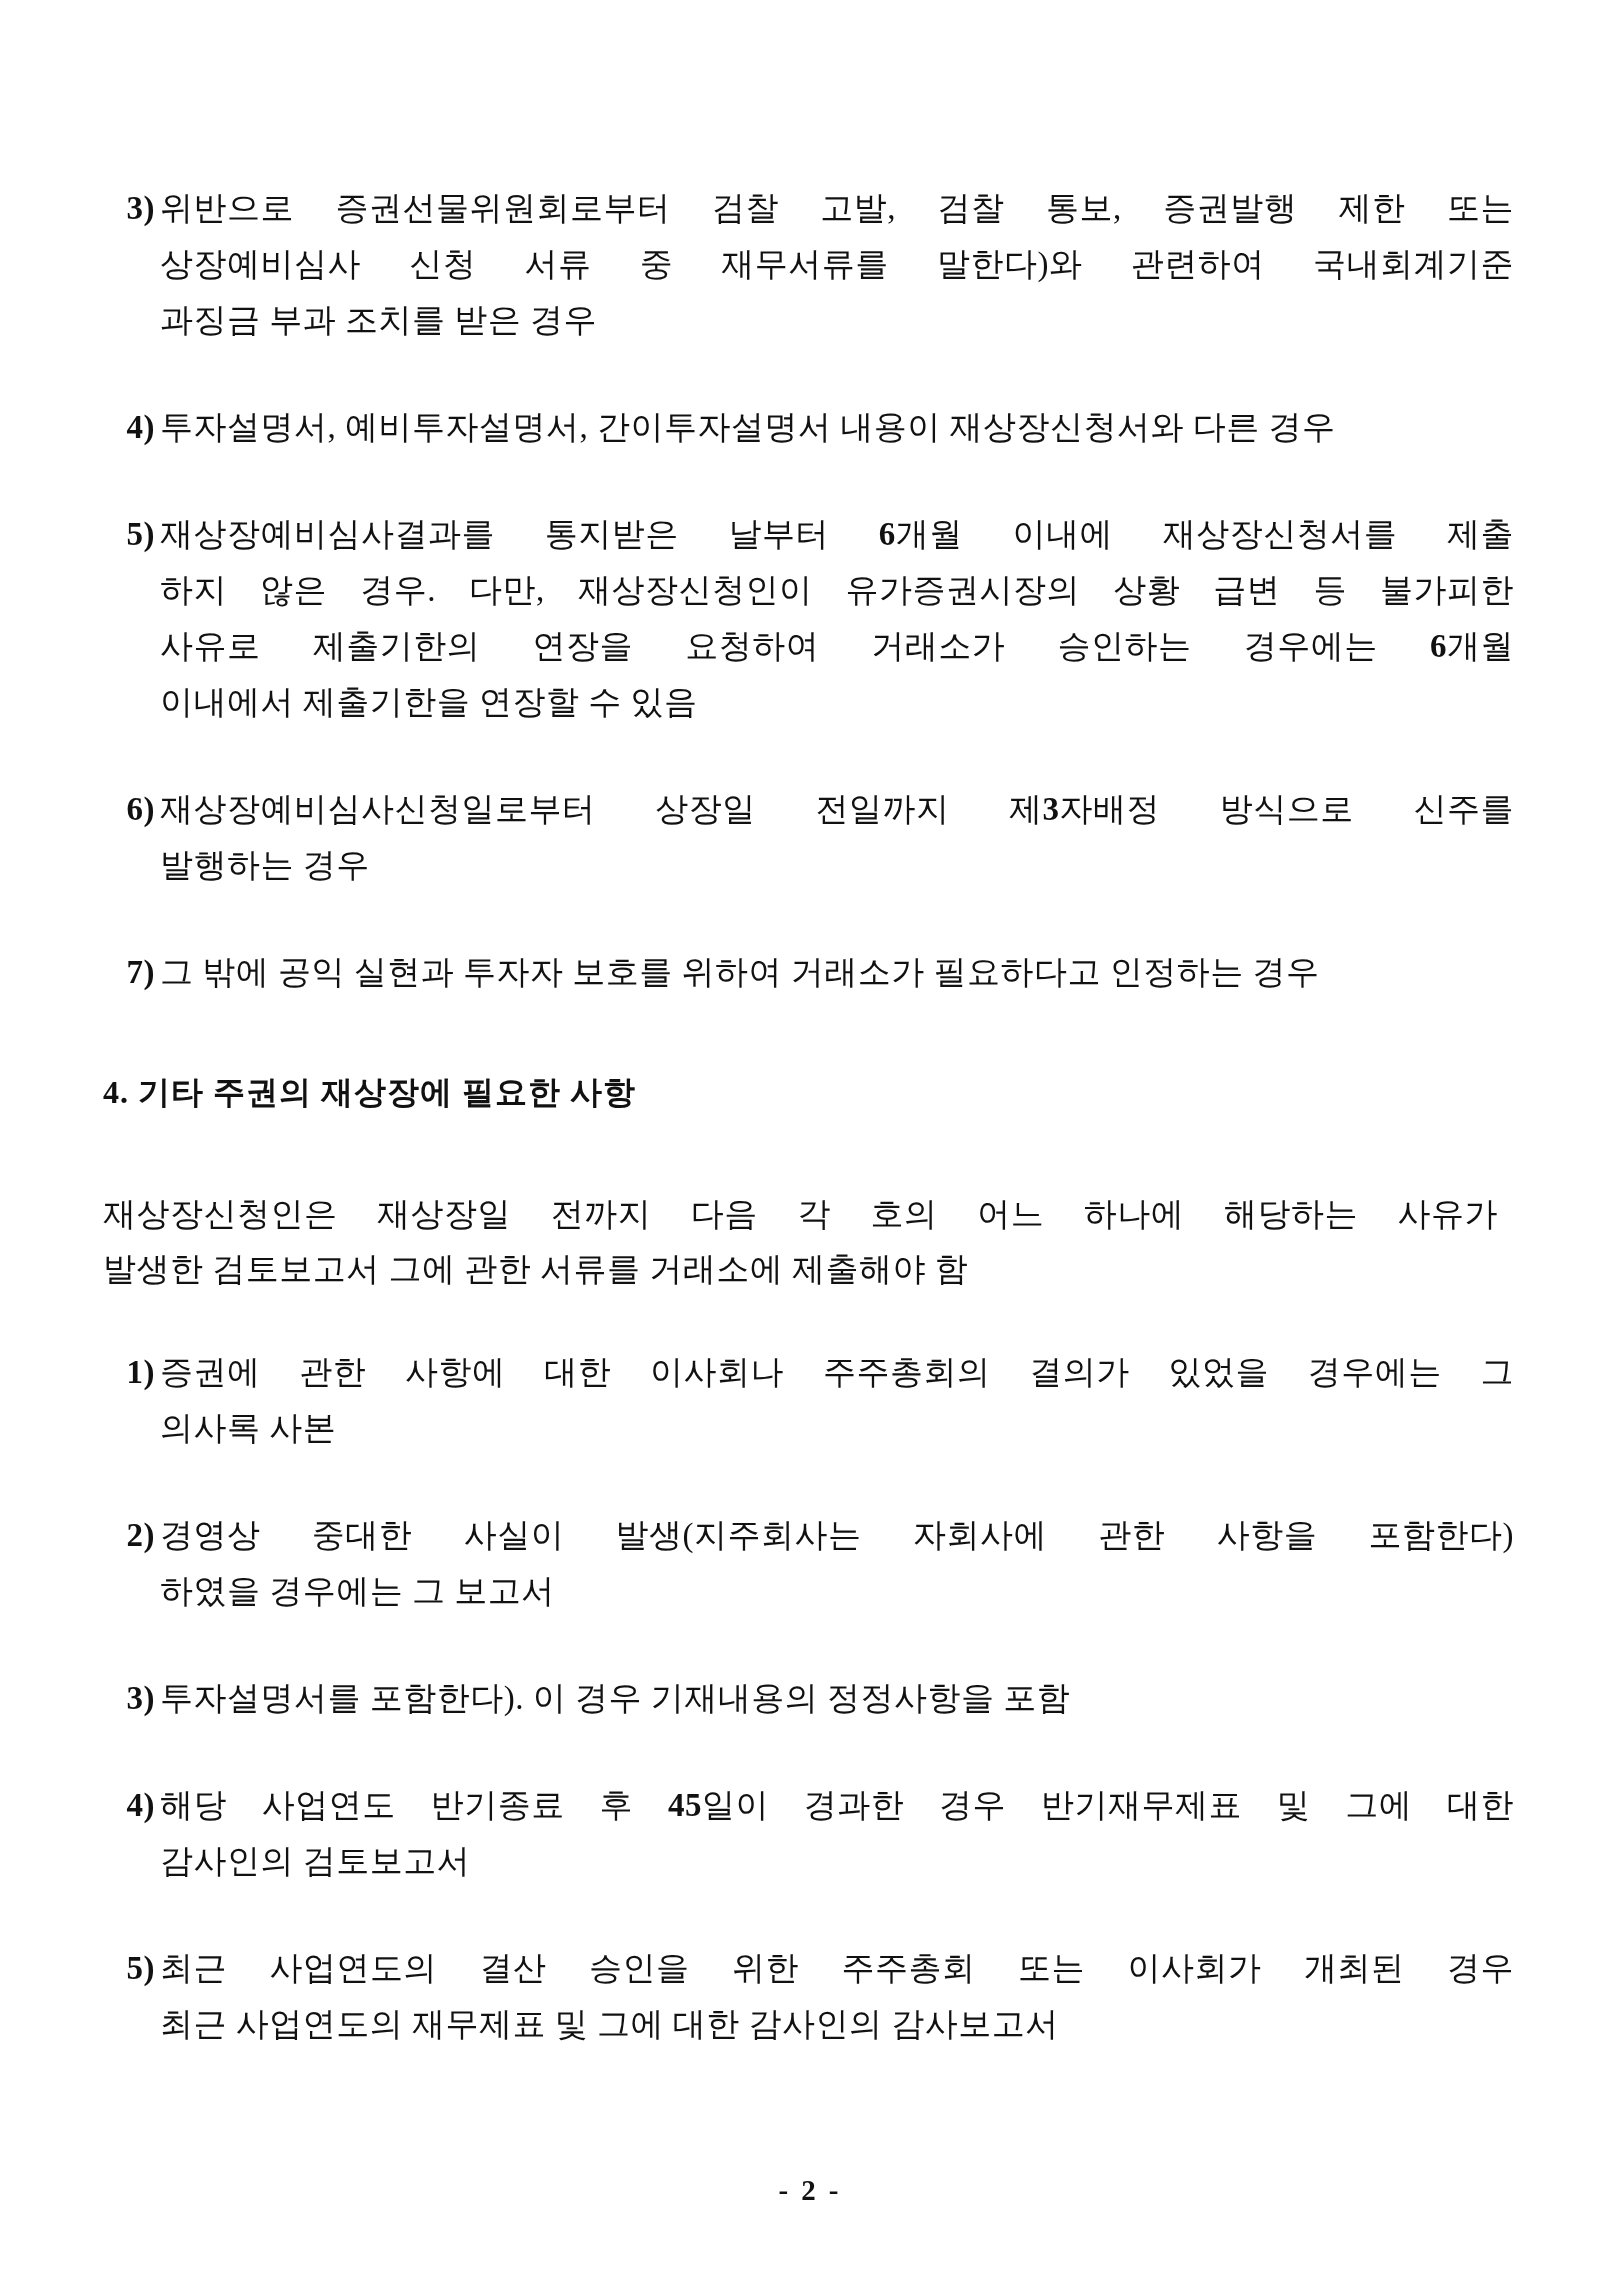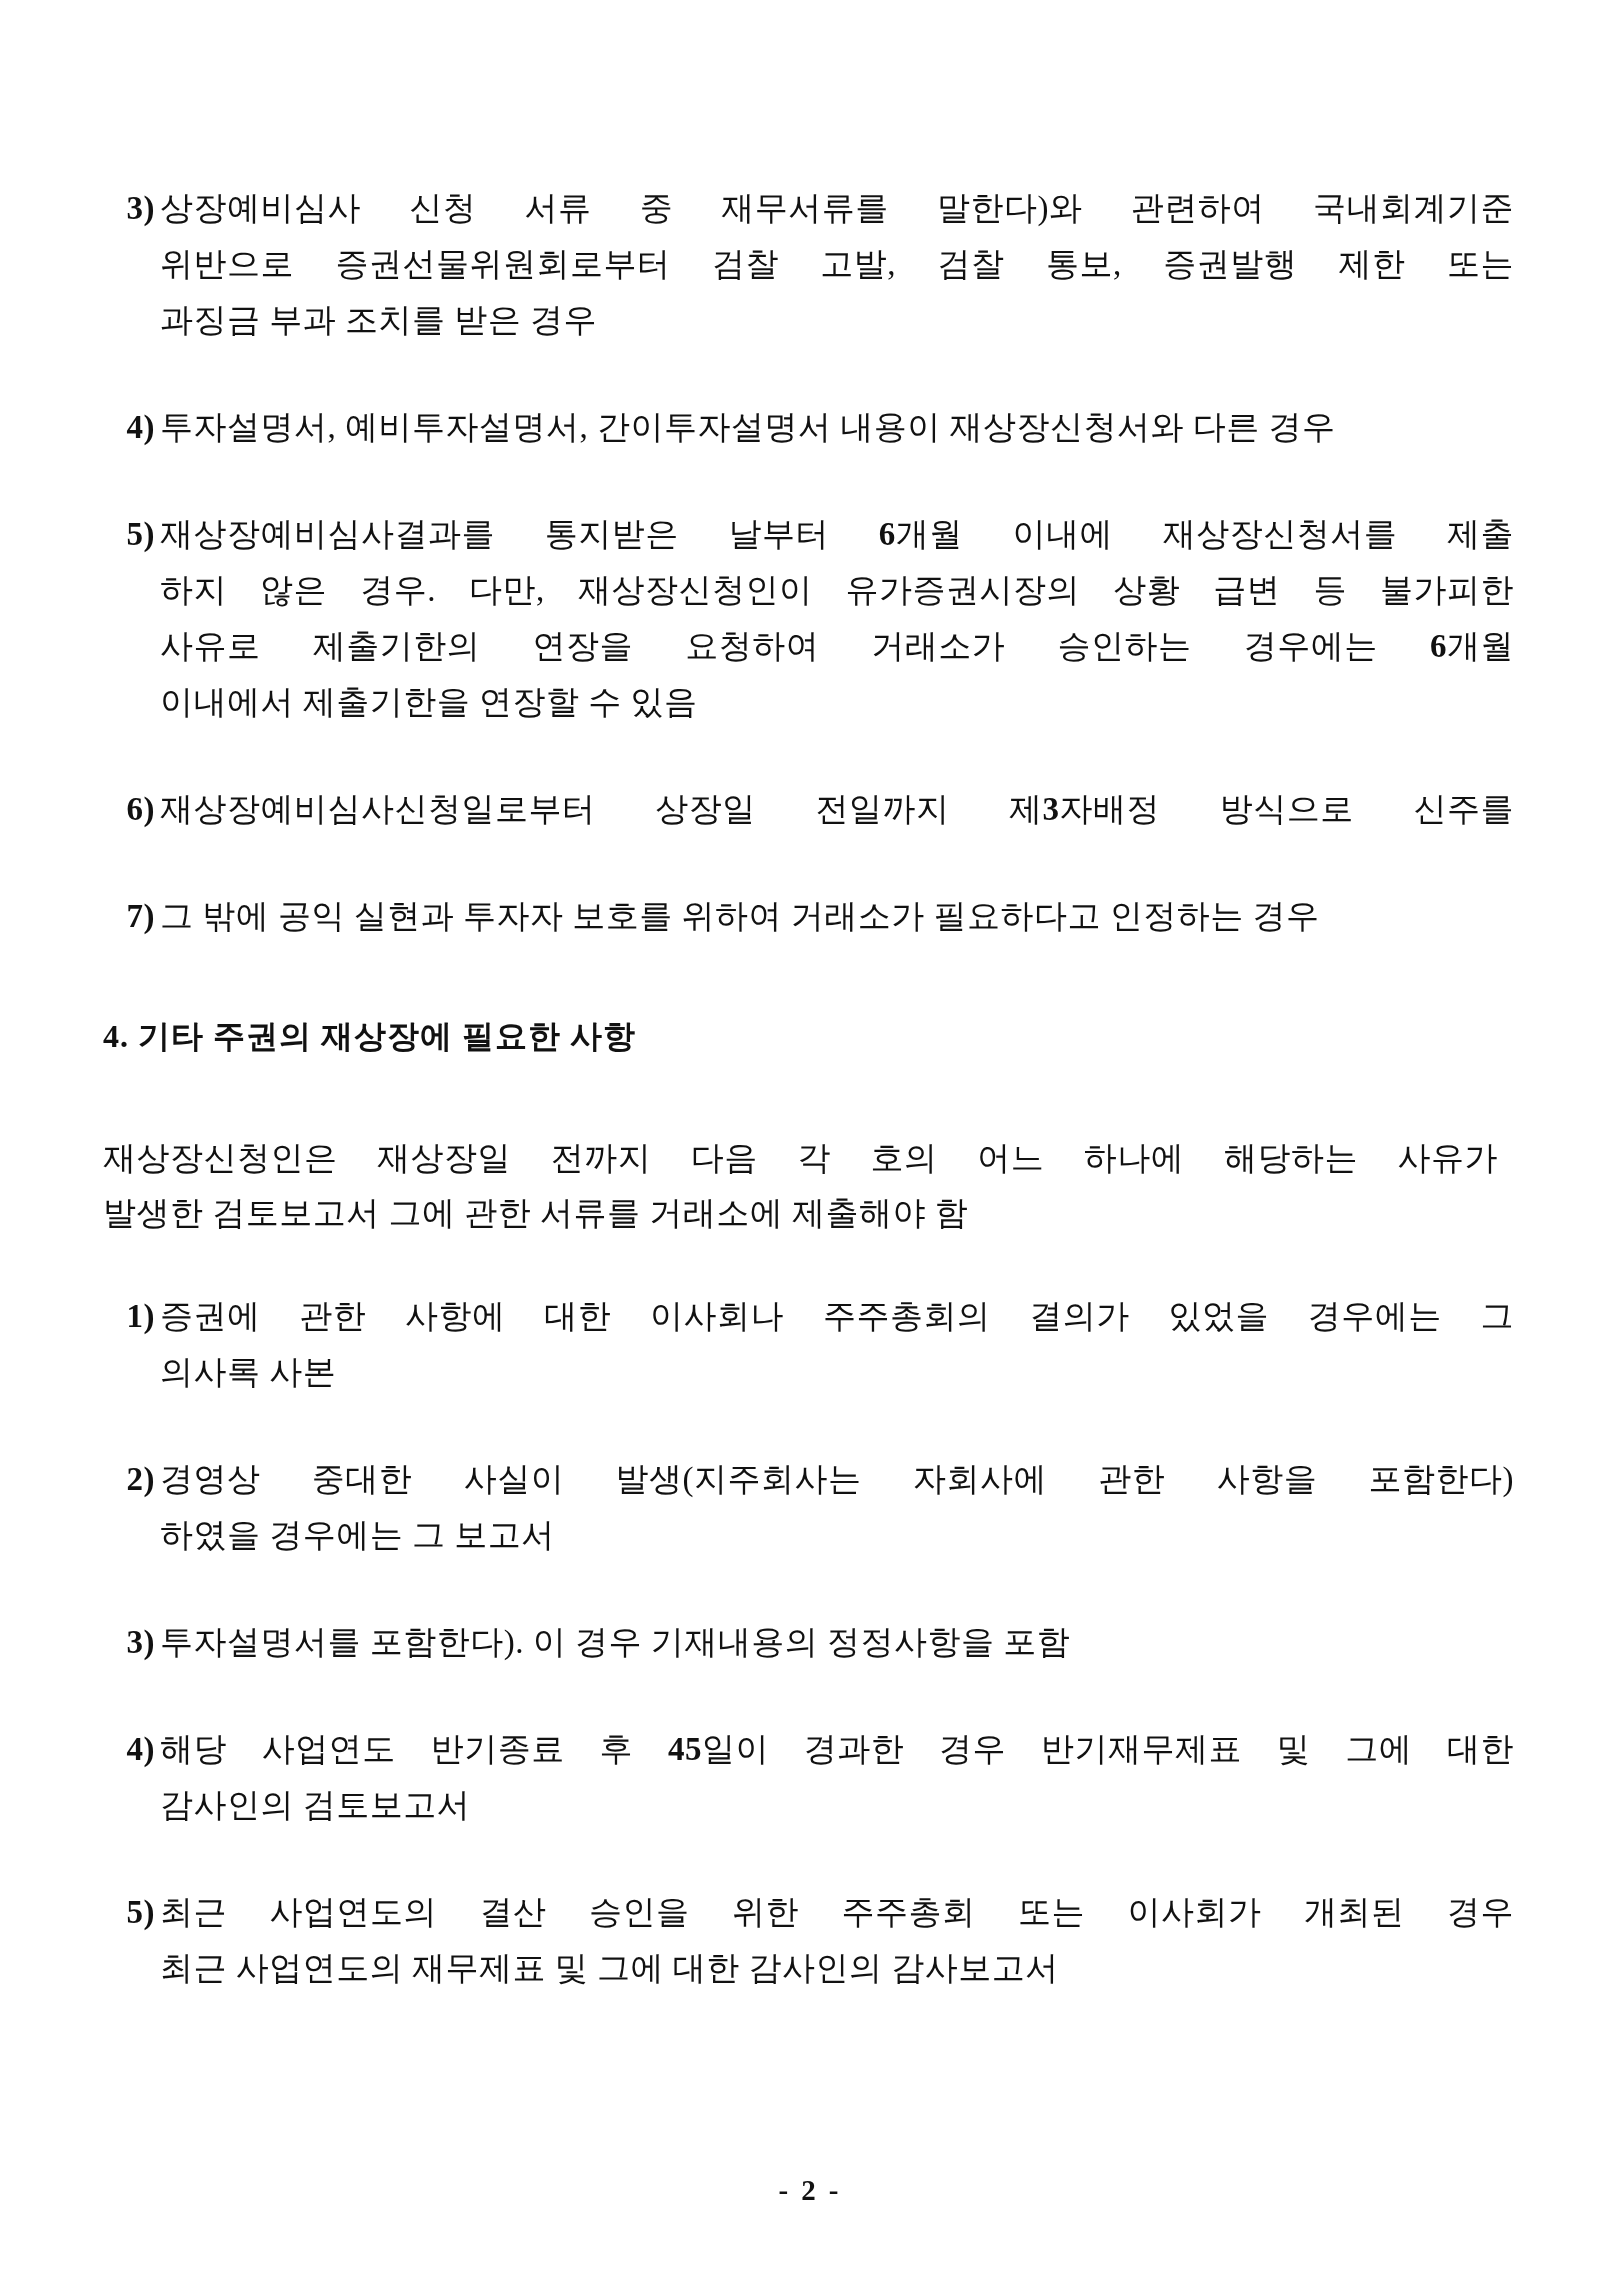--- a/index.html
+++ b/index.html
@@ -55,22 +55,22 @@
 </style>
 </head>
 <body>
 
 <div class="page">
 
   <div id="continued-list">
       <div class="item">
         <span class="marker">3)</span>
         <div>
+          <div class="line jline">위반으로 증권선물위원회로부터 검찰 고발, 검찰 통보, 증권발행 제한 또는</div>
           <div class="line jline">상장예비심사 신청 서류 중 재무서류를 말한다)와 관련하여 국내회계기준</div>
-          <div class="line jline">위반으로 증권선물위원회로부터 검찰 고발, 검찰 통보, 증권발행 제한 또는</div>
           <div class="line">과징금 부과 조치를 받은 경우</div>
         </div>
       </div>
       <div class="item">
         <span class="marker">4)</span>
         <div>
           <div class="line">투자설명서, 예비투자설명서, 간이투자설명서 내용이 재상장신청서와 다른 경우</div>
         </div>
       </div>
       <div class="item">
@@ -79,20 +79,21 @@
           <div class="line jline">재상장예비심사결과를 통지받은 날부터 <b class="num">6</b>개월 이내에 재상장신청서를 제출</div>
           <div class="line jline">하지 않은 경우. 다만, 재상장신청인이 유가증권시장의 상황 급변 등 불가피한</div>
           <div class="line jline">사유로 제출기한의 연장을 요청하여 거래소가 승인하는 경우에는 <b class="num">6</b>개월</div>
           <div class="line">이내에서 제출기한을 연장할 수 있음</div>
         </div>
       </div>
       <div class="item">
         <span class="marker">6)</span>
         <div>
           <div class="line jline">재상장예비심사신청일로부터 상장일 전일까지 제<b class="num">3</b>자배정 방식으로 신주를</div>
+          <div class="line">발행하는 경우</div>
         </div>
       </div>
       <div class="item">
         <span class="marker">7)</span>
         <div>
           <div class="line">그 밖에 공익 실현과 투자자 보호를 위하여 거래소가 필요하다고 인정하는 경우</div>
         </div>
       </div>
     </div>
 

